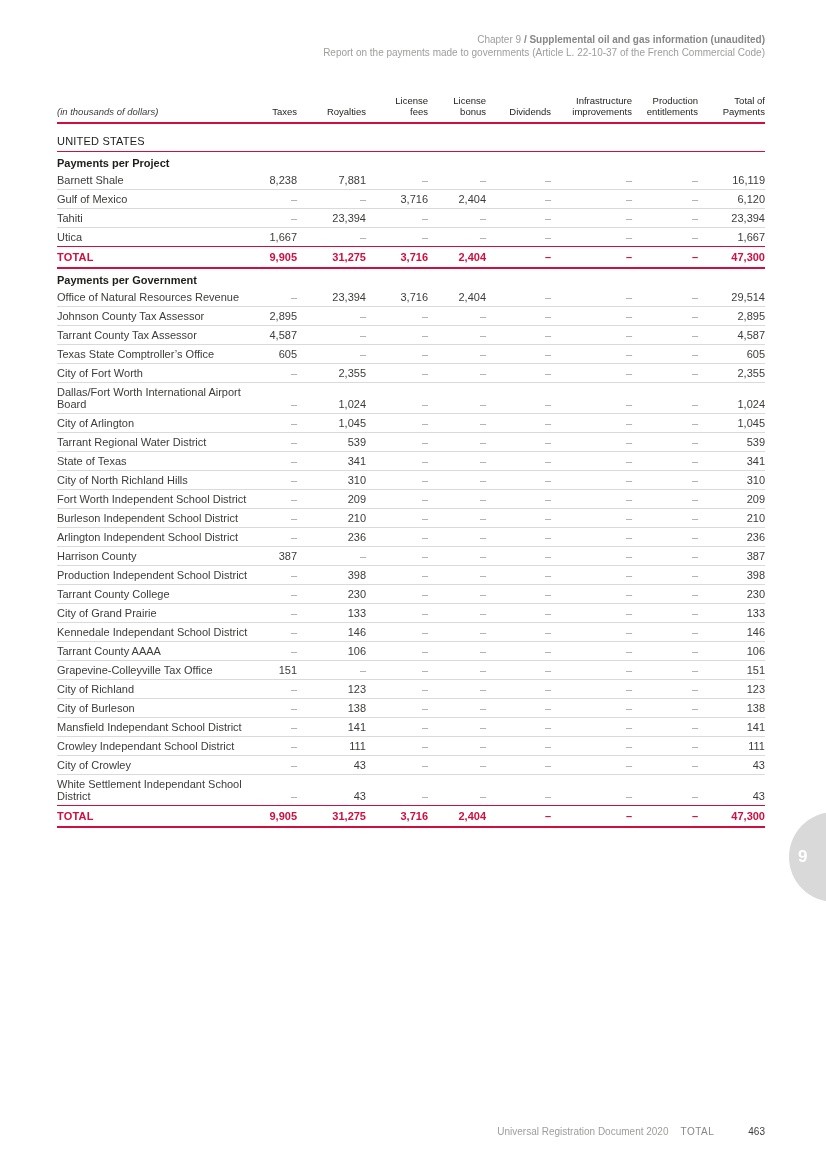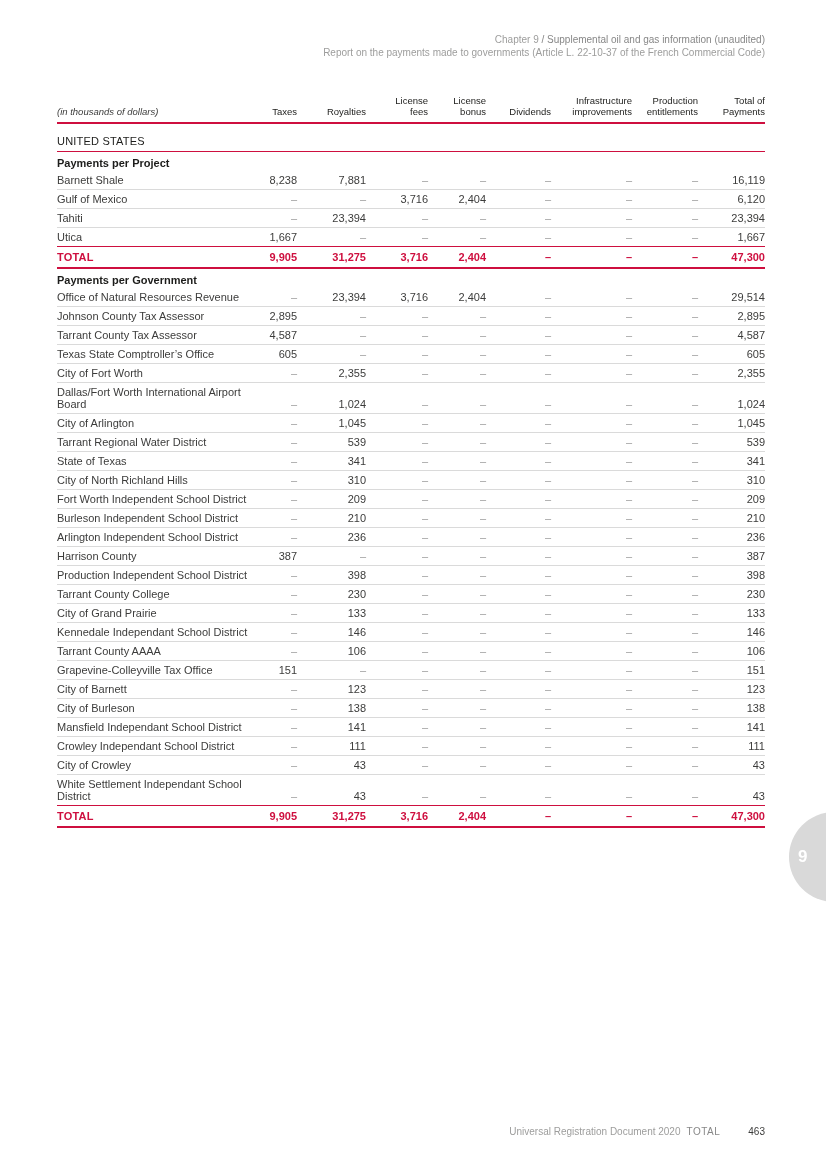--- a/index.html
+++ b/index.html
@@ -19,21 +19,21 @@
     overflow:hidden;
     font-family:"Liberation Sans", sans-serif;
     -webkit-font-smoothing:antialiased;
   }
   
   .page-header{
     position:absolute;top:33px;right:61px;
     text-align:right;font-size:10px;line-height:13px;
   }
   .chapter-label{color:var(--gray);font-weight:normal;}
-  .chapter-title{color:var(--gray-mid);font-weight:normal;}
+  .chapter-title{color:var(--gray-mid);font-weight:bold;}
   .page-subtitle{color:var(--gray);}
   
   .table-wrap{position:absolute;left:57px;top:95px;width:708px;}
   table{
     width:708px;border-collapse:collapse;table-layout:fixed;
     font-size:11px;color:var(--body);
   }
   thead th{
     vertical-align:bottom;font-weight:normal;
     font-size:9.5px;line-height:11px;text-align:right;
@@ -77,21 +77,21 @@
     background:var(--tab-gray);
   }
   .chapter-tab span{
     position:absolute;left:9px;top:50%;transform:translateY(-50%);
     color:#fff;font-size:17px;font-weight:bold;
   }
   
   .page-footer{
     position:absolute;top:1126px;right:61px;
     font-size:10px;color:var(--gray);
-    display:flex;align-items:baseline;gap:6px;
+    display:flex;align-items:baseline;gap:12px;
   }
   .footer-brand{color:var(--gray-mid);letter-spacing:.5px;}
   .footer-page-number{color:var(--body);margin-left:22px;}
 </style>
 </head>
 <body>
 
 <div class="page-header">
   <div>
     <span class="chapter-label">Chapter 9 </span><span class="chapter-title">/ Supplemental oil and gas information (unaudited)</span>
@@ -411,21 +411,21 @@
           <td class="num">151</td>
           <td class="num dash">–</td>
           <td class="num dash">–</td>
           <td class="num dash">–</td>
           <td class="num dash">–</td>
           <td class="num dash">–</td>
           <td class="num dash">–</td>
           <td class="num">151</td>
         </tr>
         <tr class="data-row">
-          <td class="row-name">City of Barnett</td>
+          <td class="row-name">City of Richland</td>
           <td class="num dash">–</td>
           <td class="num">123</td>
           <td class="num dash">–</td>
           <td class="num dash">–</td>
           <td class="num dash">–</td>
           <td class="num dash">–</td>
           <td class="num dash">–</td>
           <td class="num">123</td>
         </tr>
         <tr class="data-row">

